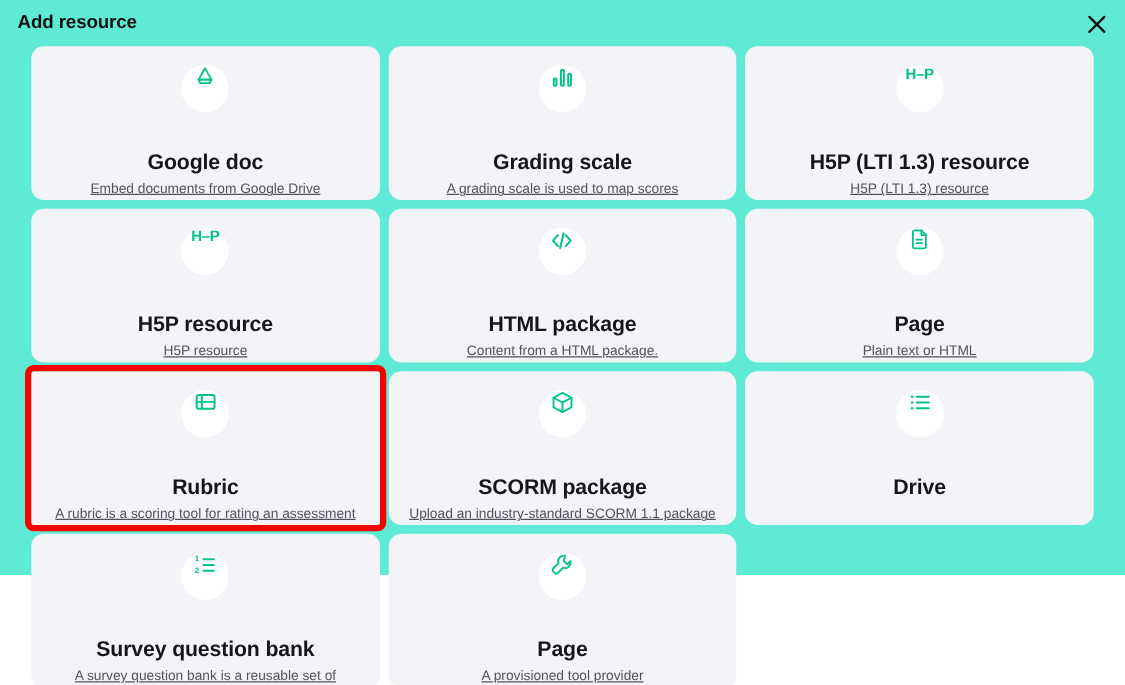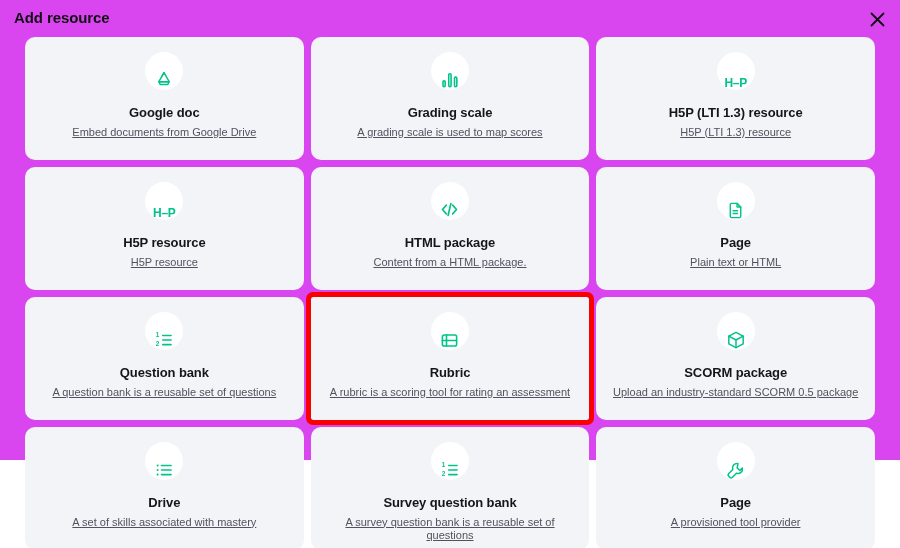--- a/index.html
+++ b/index.html
@@ -9,21 +9,21 @@
     overflow: hidden;
     background: #ffffff;
     font-family: "Liberation Sans", sans-serif;
     -webkit-font-smoothing: antialiased;
   }
 
   .modal {
     position: relative;
     width: 900px;
     height: 460px;
-    background: #d946ef;
+    background: #5eead4;
   }
 
   .modal-header {
     position: absolute;
     top: 0; left: 0;
     width: 900px;
     height: 37px;
     display: flex;
     align-items: center;
   }
@@ -87,29 +87,29 @@
     border-radius: 2px;
     z-index: 3;
   }
 
   .icon-circle {
     width: 38px;
     height: 38px;
     border-radius: 50%;
     background: #ffffff;
     display: flex;
-    align-items: flex-end;
+    align-items: flex-start;
     justify-content: center;
     flex: none;
   }
   .icon-circle svg { display: block; }
 
   .card-title {
-    margin-top: 15px;
-    font-size: 13px;
+    margin-top: 30px;
+    font-size: 17px;
     font-weight: bold;
     color: #15151b;
     letter-spacing: -0.1px;
     line-height: 1.2;
   }
 
   .card-desc {
     margin-top: 5px;
     font-size: 11px;
     color: #52525e;
@@ -195,68 +195,54 @@
           <svg width="19" height="19" viewBox="0 0 24 24" fill="none" stroke="#00c389" stroke-width="1.8" stroke-linecap="round" stroke-linejoin="round">
             <path d="M14 3 H7 a1.6 1.6 0 0 0-1.6 1.6 v14.8 A1.6 1.6 0 0 0 7 21 h10 a1.6 1.6 0 0 0 1.6-1.6 V7.6 Z"></path>
             <path d="M14 3 V7.6 h4.6"></path>
             <path d="M9 12.3 h5.6"></path>
             <path d="M9 15.8 h5.6"></path>
           </svg>
         </div>
         <div class="card-title">Page</div>
         <div class="card-desc">Plain text or HTML</div>
       </div>
-      <div class="card">
-        <div class="icon-circle">
-          <svg width="20" height="20" viewBox="0 0 24 24" fill="none" stroke="#00c389" stroke-width="1.9" stroke-linecap="round" stroke-linejoin="round">
-            <path d="M10.5 6.5 H20.5"></path>
-            <path d="M10.5 12 H20.5"></path>
-            <path d="M10.5 17.5 H20.5"></path>
-            <text x="2.2" y="8.6" font-size="7.6" font-weight="bold" fill="#00c389" stroke="none" font-family="Liberation Sans, sans-serif">1</text>
-            <text x="2.2" y="19.6" font-size="7.6" font-weight="bold" fill="#00c389" stroke="none" font-family="Liberation Sans, sans-serif">2</text>
-          </svg>
-        </div>
-        <div class="card-title">Question bank</div>
-        <div class="card-desc">A question bank is a reusable set of questions</div>
-      </div>
       <div class="card highlighted">
         <div class="icon-circle">
           <svg width="19" height="19" viewBox="0 0 24 24" fill="none" stroke="#00c389" stroke-width="2" stroke-linejoin="round" stroke-linecap="round">
             <rect x="3" y="5" width="18" height="14" rx="2.2"></rect>
             <path d="M3 12 H21"></path>
             <path d="M8.2 5 V19"></path>
           </svg>
         </div>
         <div class="card-title">Rubric</div>
         <div class="card-desc">A rubric is a scoring tool for rating an assessment</div>
       </div>
       <div class="card">
         <div class="icon-circle">
           <svg width="20" height="20" viewBox="0 0 24 24" fill="none" stroke="#00c389" stroke-width="1.8" stroke-linejoin="round" stroke-linecap="round">
             <path d="M12 2.8 L20.6 7.4 V16.6 L12 21.2 L3.4 16.6 V7.4 Z"></path>
             <path d="M3.4 7.4 L12 12 L20.6 7.4"></path>
             <path d="M12 12 V21.2"></path>
           </svg>
         </div>
         <div class="card-title">SCORM package</div>
-        <div class="card-desc">Upload an industry-standard SCORM 0.5 package</div>
+        <div class="card-desc">Upload an industry-standard SCORM 1.1 package</div>
       </div>
       <div class="card">
         <div class="icon-circle">
           <svg width="20" height="20" viewBox="0 0 24 24" fill="none" stroke="#00c389" stroke-width="1.9" stroke-linecap="round">
             <path d="M9 6.5 H20.5"></path>
             <path d="M9 12 H20.5"></path>
             <path d="M9 17.5 H20.5"></path>
             <circle cx="4.4" cy="6.5" r="1.25" fill="#00c389" stroke="none"></circle>
             <circle cx="4.4" cy="12" r="1.25" fill="#00c389" stroke="none"></circle>
             <circle cx="4.4" cy="17.5" r="1.25" fill="#00c389" stroke="none"></circle>
           </svg>
         </div>
         <div class="card-title">Drive</div>
-        <div class="card-desc">A set of skills associated with mastery</div>
       </div>
       <div class="card">
         <div class="icon-circle">
           <svg width="20" height="20" viewBox="0 0 24 24" fill="none" stroke="#00c389" stroke-width="1.9" stroke-linecap="round" stroke-linejoin="round">
             <path d="M10.5 6.5 H20.5"></path>
             <path d="M10.5 12 H20.5"></path>
             <path d="M10.5 17.5 H20.5"></path>
             <text x="2.2" y="8.6" font-size="7.6" font-weight="bold" fill="#00c389" stroke="none" font-family="Liberation Sans, sans-serif">1</text>
             <text x="2.2" y="19.6" font-size="7.6" font-weight="bold" fill="#00c389" stroke="none" font-family="Liberation Sans, sans-serif">2</text>
           </svg>

